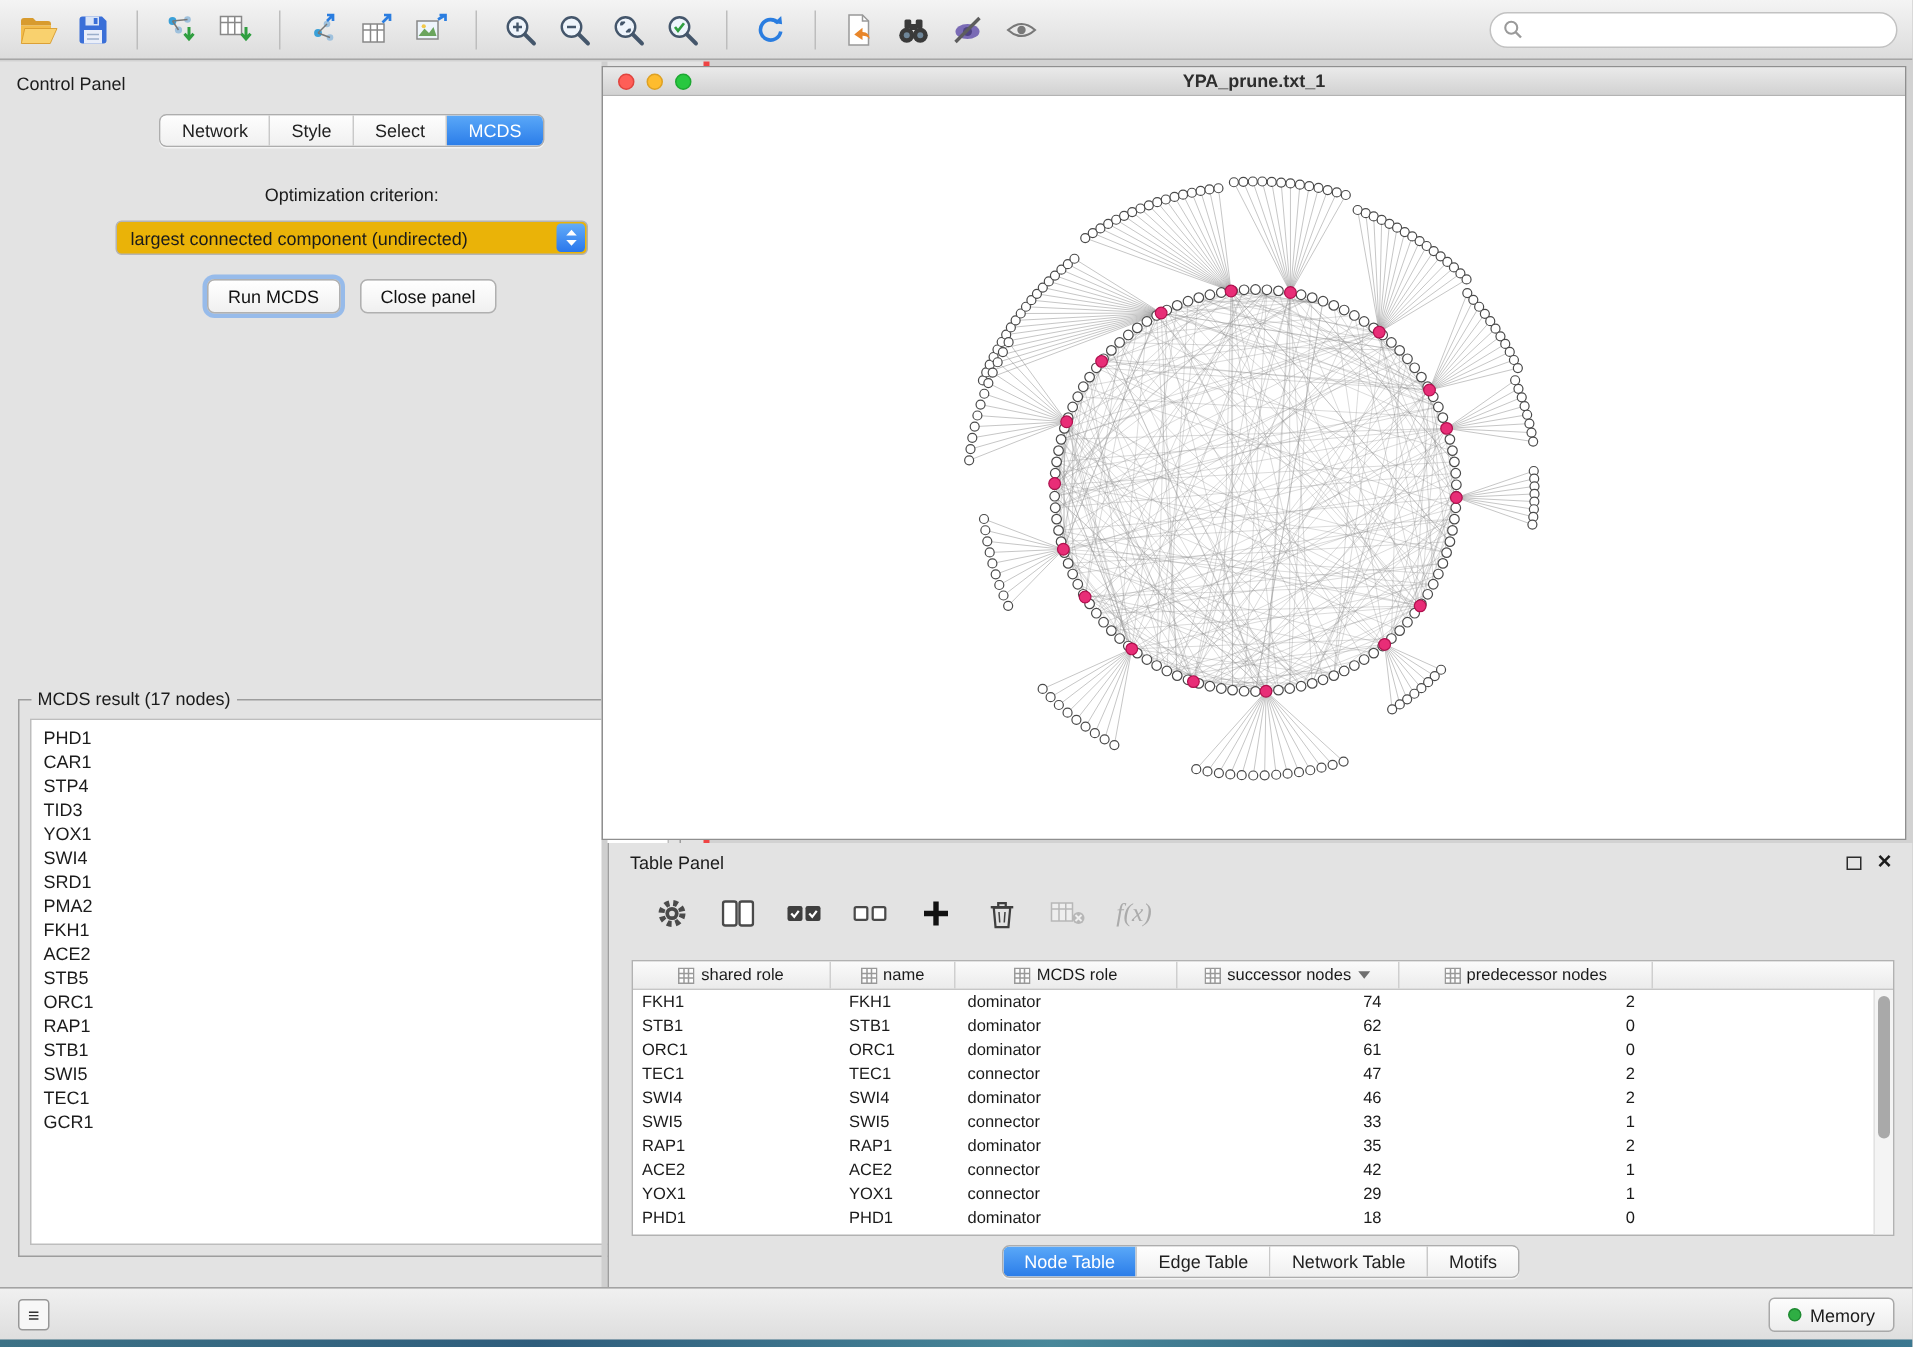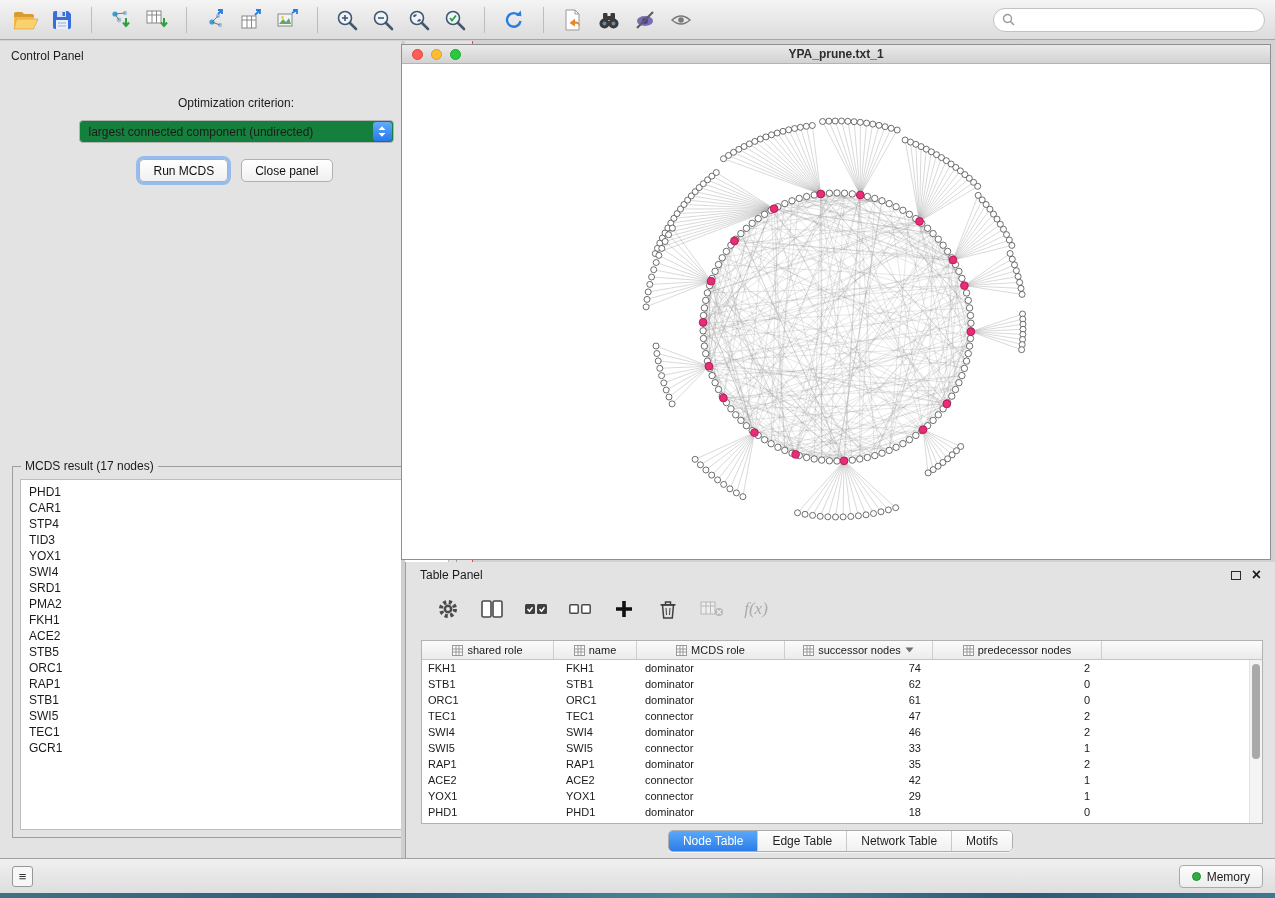--- a/index.html
+++ b/index.html
@@ -10,33 +10,33 @@
   .app-toolbar{position:absolute;left:0;top:0;width:1275px;height:40px;
     background:linear-gradient(#f4f4f4,#dcdcdc);border-bottom:1px solid #a6a6a6;
     display:flex;align-items:center;padding:0 10px;gap:4px;}
   .tb-icon{width:32px;height:30px;display:flex;align-items:center;justify-content:center;border-radius:4px;}
   .tb-sep{width:1px;height:26px;background:#bdbdbd;margin:0 9px;}
   .search-box{margin-left:auto;width:272px;height:24px;background:#fff;border:1px solid #c2c2c2;
     border-radius:12px;display:flex;align-items:center;padding:0 8px;gap:5px;}
   .search-box input{border:none;outline:none;flex:1;font-family:"Liberation Sans",sans-serif;font-size:12px;background:transparent;}
 
   
-  .control-panel{position:absolute;left:0;top:41px;width:473px;height:817px;background:#e3e3e3;border-right:1px solid #ef4444;}
+  .control-panel{position:absolute;left:0;top:41px;width:473px;height:817px;background:#e3e3e3;border-right:4px solid #ef4444;}
   .panel-hd{height:30px;display:flex;align-items:center;padding:0 11px;}
   .panel-hd .title{font-size:12px;color:#1d1d1d;}
   .panel-hd .hd-icons{margin-left:auto;display:flex;align-items:center;gap:11px;}
   .ph-float{width:10px;height:9px;border:1.5px solid #2c2c2c;display:inline-block;}
   .ph-close{font-size:16px;font-weight:bold;color:#1c1c1c;line-height:10px;}
   .cp-tabs{display:flex;justify-content:center;margin-top:5px;}
   .seg{display:flex;border:1px solid #adadad;border-radius:5px;overflow:hidden;background:#fff;box-shadow:0 1px 0 rgba(255,255,255,.6);}
   .seg-item{padding:3px 14px;border-right:1px solid #c9c9c9;font-size:12px;color:#1f1f1f;background:linear-gradient(#fefefe,#f0f0f0);white-space:nowrap;}
   .seg-item:last-child{border-right:none;}
   .seg-item.active{background:linear-gradient(#5aa8f8,#2b7de9);color:#fff;}
   .opt-label{text-align:center;margin-top:25px;font-size:12px;}
-  .dropdown{margin:10px auto 0;width:315px;height:23px;background:#15803d;border:1px solid #b4b4b4;border-radius:4px;
+  .dropdown{margin:10px auto 0;width:315px;height:23px;background:#eab308;border:1px solid #b4b4b4;border-radius:4px;
     position:relative;display:flex;align-items:center;padding:0 24px 0 9px;font-size:12px;}
   .dd-arrows{position:absolute;right:1px;top:1px;bottom:1px;width:19px;border-radius:3px;
     background:linear-gradient(#62acf9,#2a77ec);display:flex;align-items:center;justify-content:center;}
   .btn-row{display:flex;justify-content:center;gap:13px;margin-top:16px;}
   .btn{height:23px;padding:0 13px;background:linear-gradient(#ffffff,#f0f0f0);border:1px solid #b0b0b0;
     border-radius:5px;font-size:12px;font-family:"Liberation Sans",sans-serif;color:#111;}
   .btn.focused{box-shadow:0 0 0 3px rgba(90,155,240,.55);}
   .result-box{position:absolute;left:12px;right:15px;top:425px;bottom:20px;border:1px solid #9d9d9d;}
   .result-legend{position:absolute;top:-8px;left:8px;background:#e3e3e3;padding:0 4px;font-size:12px;}
   .result-list{position:absolute;left:7px;right:7px;top:12px;bottom:7px;background:#fff;border:1px solid #bdbdbd;
@@ -239,20 +239,28 @@
   </div>
 </div>
 
 <div class="control-panel">
   <div class="panel-hd">
     <span class="title">Control Panel</span>
     <span class="hd-icons">
       <span class="ph-float"></span>
       <span class="ph-close">×</span>
     </span>
+  </div>
+  <div class="cp-tabs">
+    <div class="seg">
+        <div class="seg-item">Network</div>
+        <div class="seg-item">Style</div>
+        <div class="seg-item">Select</div>
+        <div class="seg-item active">MCDS</div>
+      </div>
   </div>
   <div class="opt-label">Optimization criterion:</div>
   <div class="dropdown">
     <span>largest connected component (undirected)</span>
     <span class="dd-arrows">
       <svg width="10" height="13" viewBox="0 0 10 13">
           <path d="M1.5 5 L5 1.2 L8.5 5 Z" fill="#fff"></path>
           <path d="M1.5 8 L5 11.8 L8.5 8 Z" fill="#fff"></path>
         </svg>
     </span>

